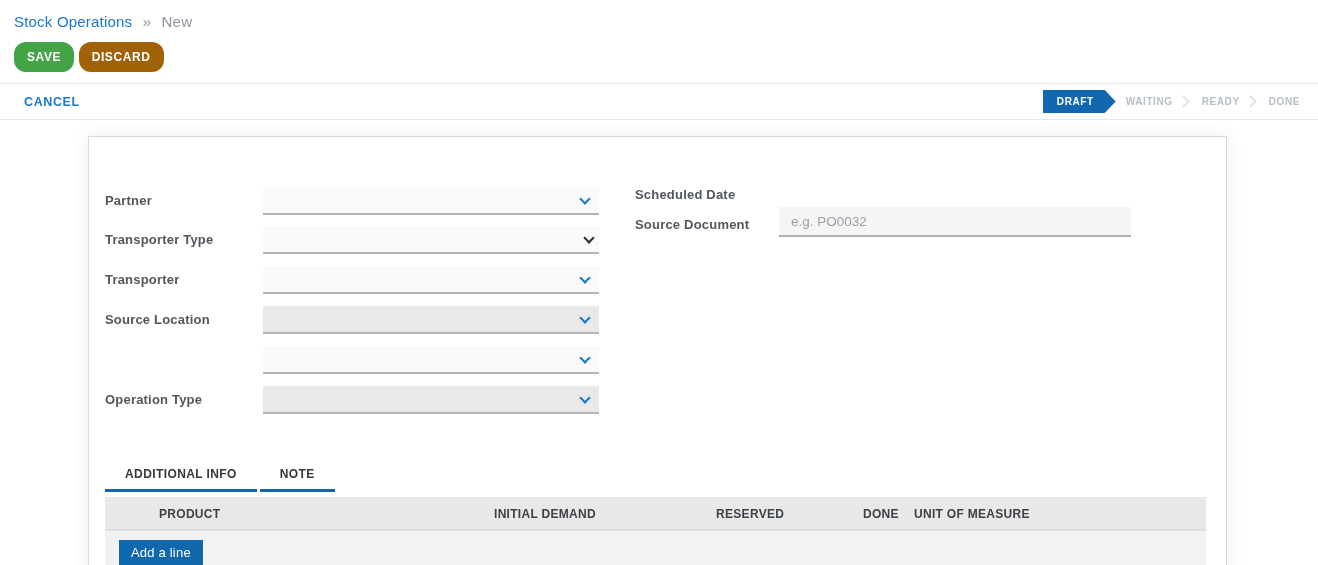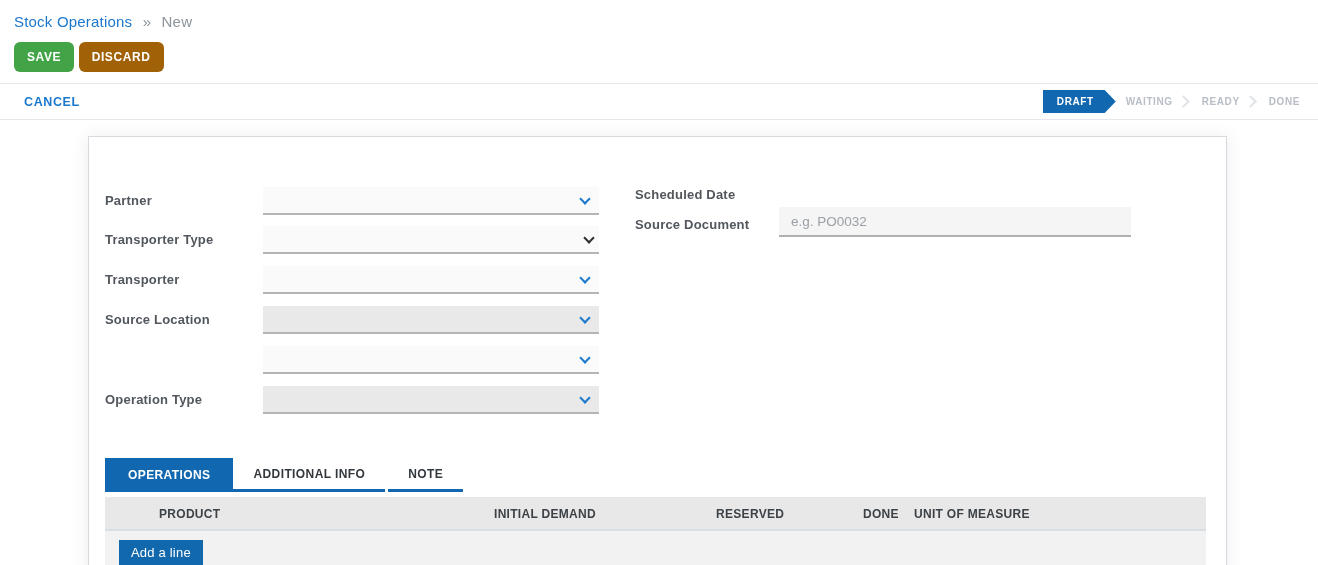--- a/index.html
+++ b/index.html
@@ -8,21 +8,21 @@
 
   
   .breadcrumb { padding:13px 0 0 14px; font-size:15px; letter-spacing:.2px; }
   .breadcrumb a { color:#1b78cd; text-decoration:none; cursor:pointer; }
   .breadcrumb .sep { color:#8d949b; margin:0 6px; font-size:15px; }
   .breadcrumb .current { color:#8d949b; }
 
   
   .actions-row { padding:12px 0 11px 14px; }
   .btn { display:inline-block; border:none; color:#fff; font-size:12px;
-    font-weight:bold; letter-spacing:.6px; padding:8px 13px; border-radius:6px;
+    font-weight:bold; letter-spacing:.6px; padding:8px 13px; border-radius:12px;
     cursor:pointer; font-family:inherit; }
   .btn-save { background:#42a447; }
   .btn-discard { background:#a16207; }
 
   
   .toolbar { height:37px; border-top:1px solid #e7e7eb; border-bottom:1px solid #e7e7eb;
     display:flex; align-items:center; justify-content:space-between; padding:0 18px 0 24px; }
   .cancel-link { color:#1b78cd; font-size:12.5px; font-weight:bold;
     letter-spacing:.6px; cursor:pointer; }
   .statusbar { display:flex; align-items:center; }
@@ -134,21 +134,20 @@
       <span class="chev"></span>
     </div>
 
   <span class="flabel right-label" style="top:50px">Scheduled Date</span>
   <div class="right-field-empty" style="top:46px"></div>
 
   <span class="flabel right-label" style="top:80px">Source Document</span>
   <input class="src-doc-input" type="text" placeholder="e.g. PO0032" style="">
 
   <div class="tabs">
-    <div class="tab active">OPERATIONS</div>
     <div class="tab inactive">ADDITIONAL INFO</div>
     <div class="tab inactive">NOTE</div>
   </div>
 
   <div class="op-table">
     <div class="op-head">
       <span class="col-product">PRODUCT</span>
       <span class="col-initial">INITIAL DEMAND</span>
       <span class="col-reserved">RESERVED</span>
       <span class="col-done">DONE</span>

